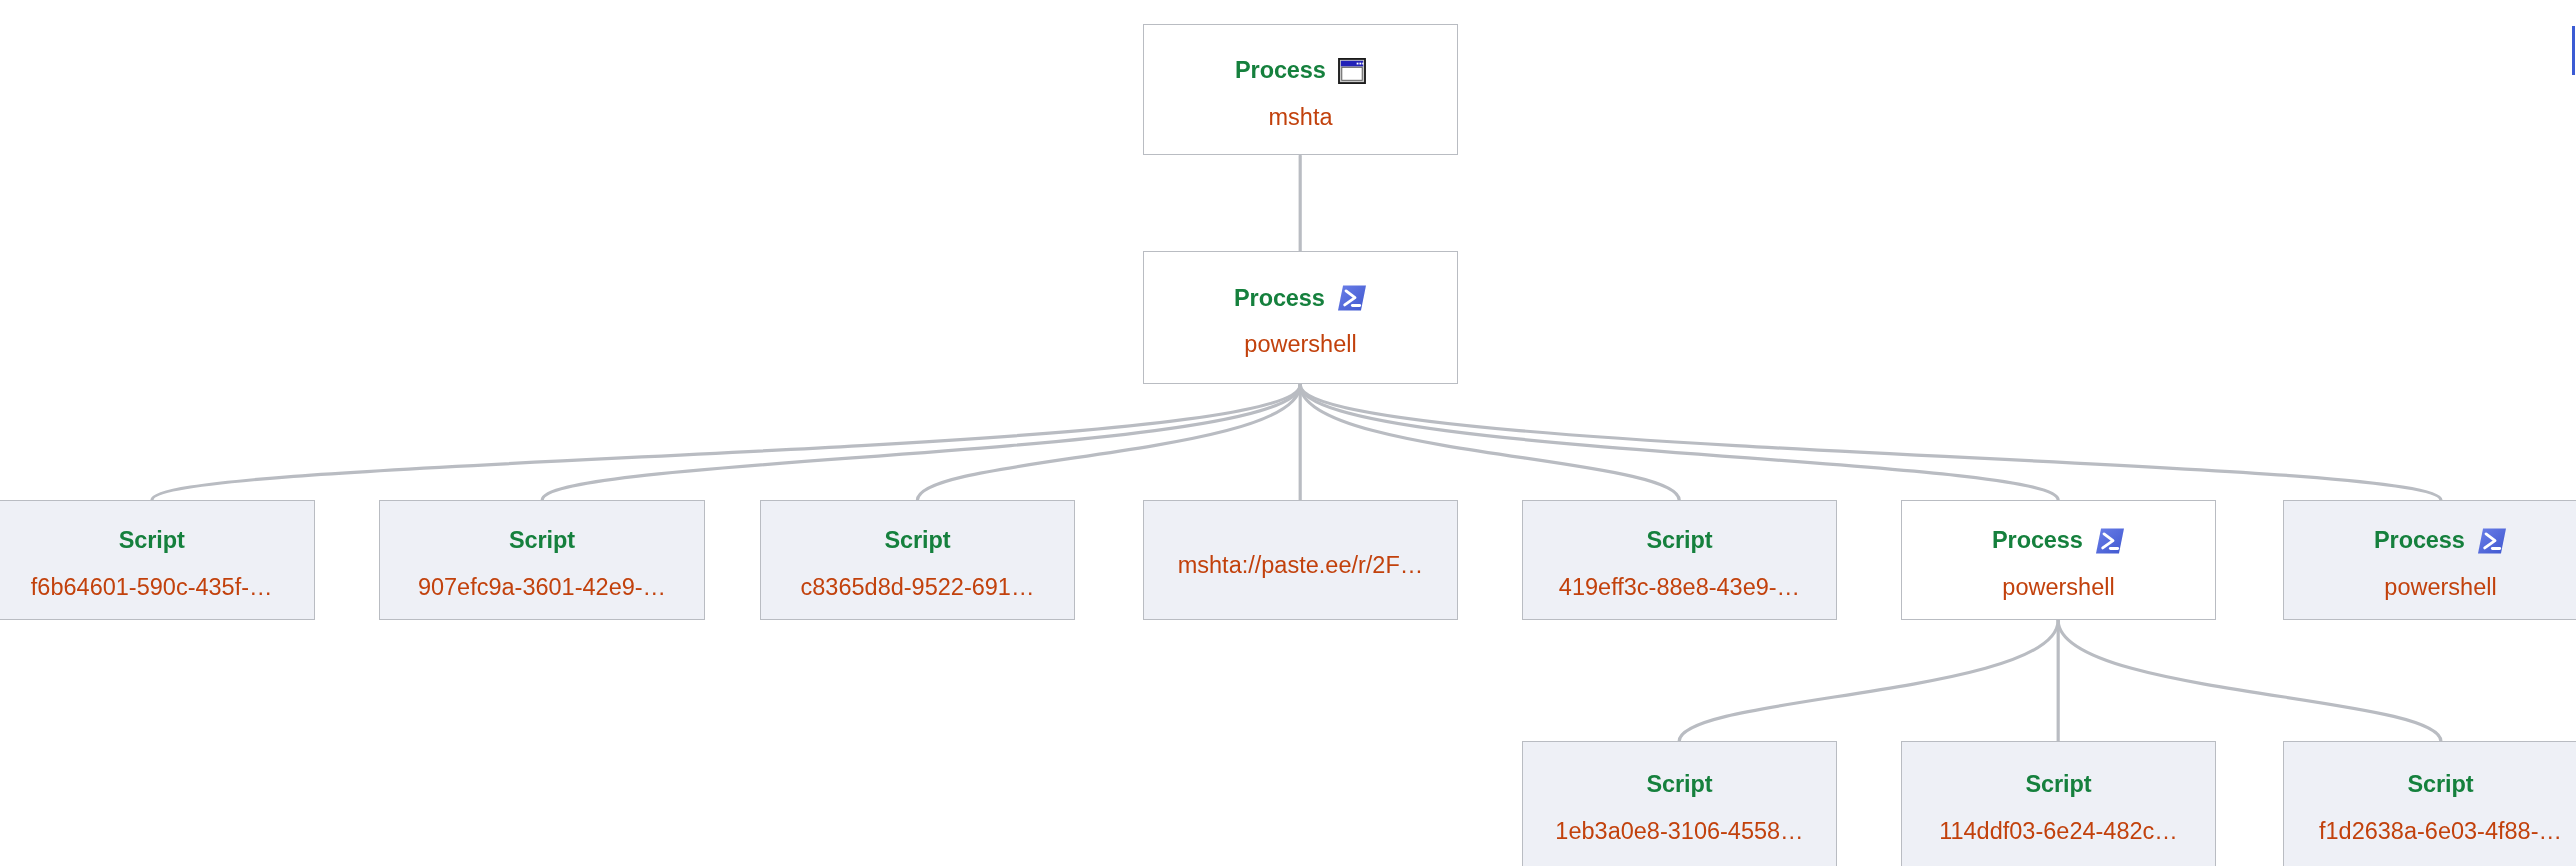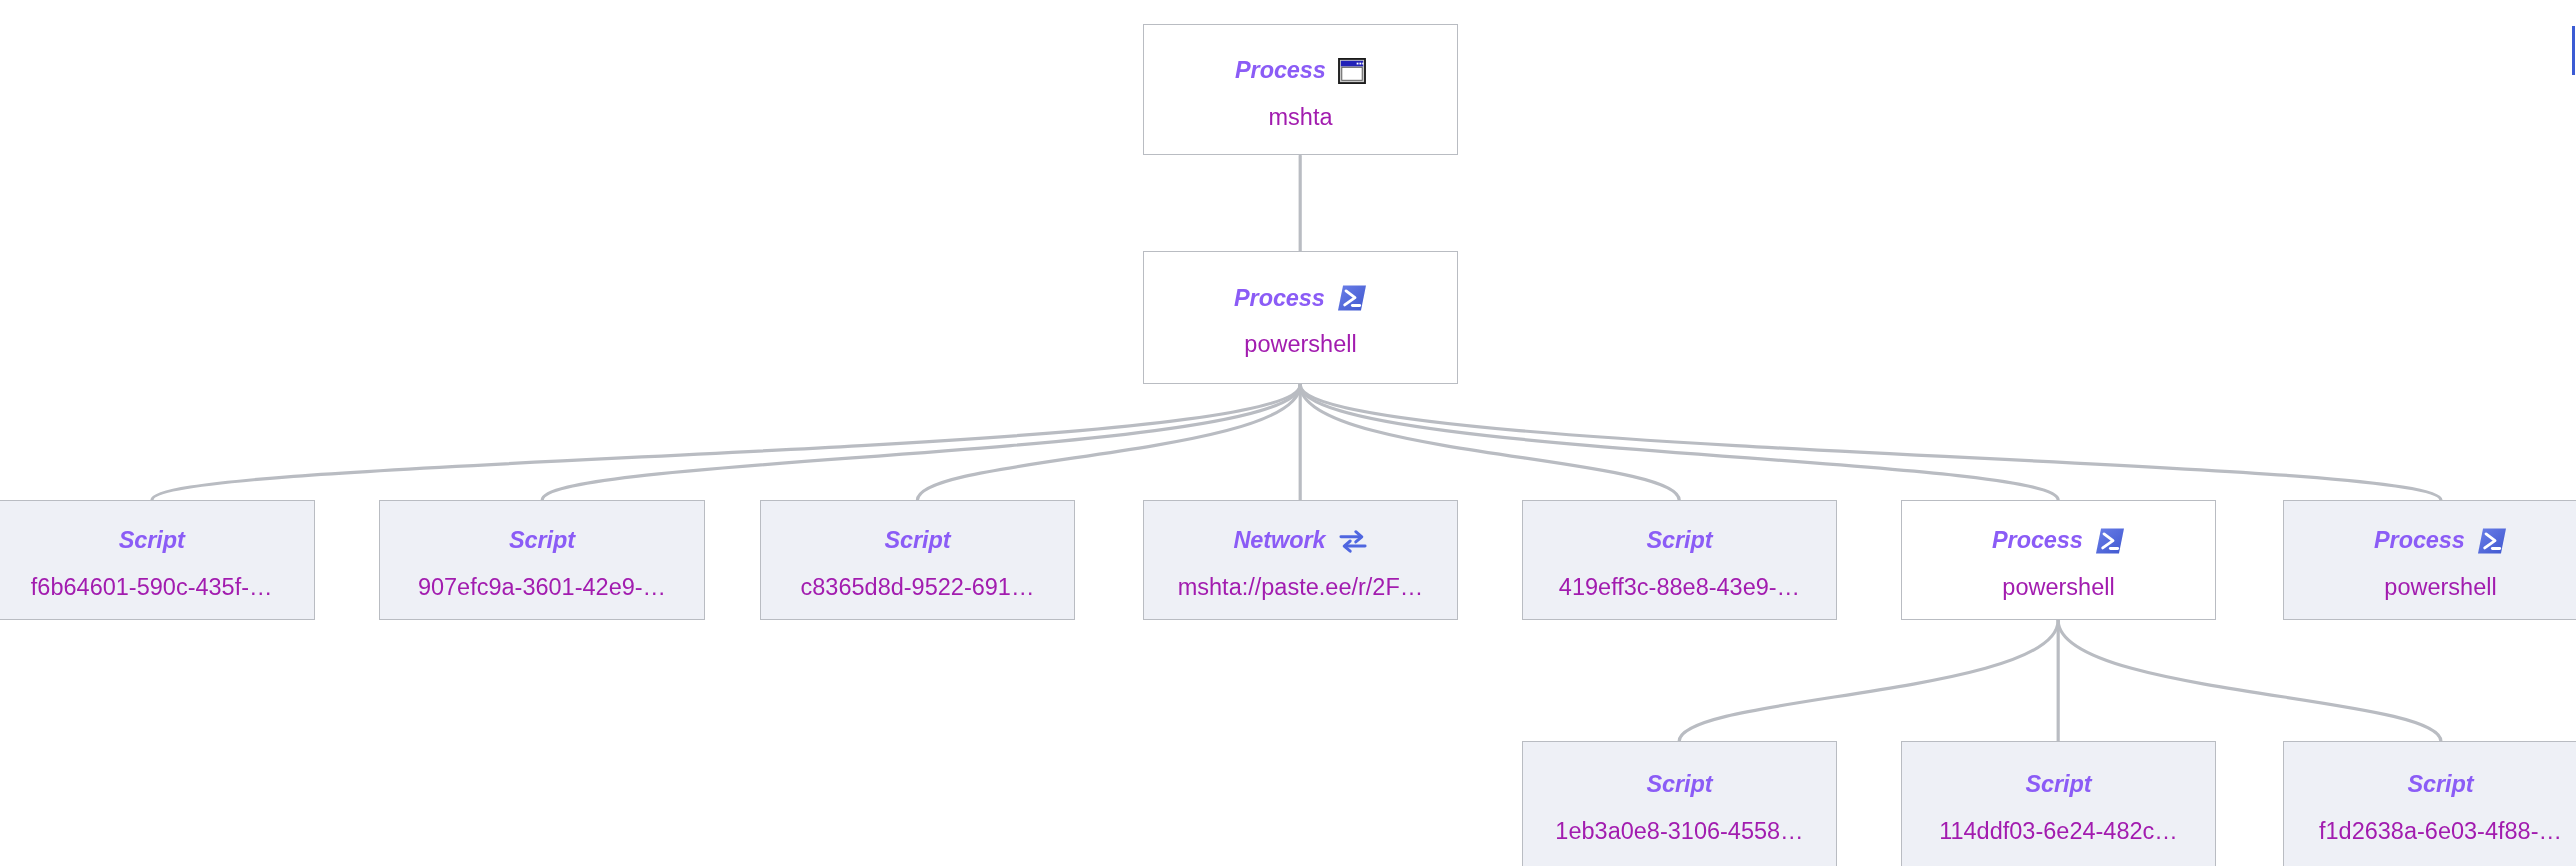--- a/index.html
+++ b/index.html
@@ -36,29 +36,28 @@
     display:flex;
     align-items:center;
     justify-content:center;
     gap:12.2px;
     height:43px;
     width:100%;
   }
   .node-title {
     font-size:23.5px;
     font-weight:bold;
-    color:#8b5cf6;
+    color:#15803d;
     letter-spacing:-0.1px;
     white-space:nowrap;
-    font-style:italic;
   }
   .node-label {
     font-size:23.5px;
     font-weight:normal;
-    color:#a21caf;
+    color:#c2410c;
     white-space:nowrap;
     overflow:hidden;
     text-overflow:ellipsis;
     max-width:96%;
     text-align:left;
     margin-top:11.3px;
   }
   .icon { display:inline-flex; align-items:center; justify-content:center; flex:none; }
   .icon svg { display:block; }
   .right-marker {
@@ -132,31 +131,20 @@
         </div>
         <div class="node-label">907efc9a-3601-42e9-…</div>
       </div>
       <div class="node filled" style="left: 760px; top: 500px; width: 315px; height: 120px;">
         <div class="node-head">
           <span class="node-title">Script</span>
         </div>
         <div class="node-label">c8365d8d-9522-691…</div>
       </div>
       <div class="node filled" style="left: 1143px; top: 500px; width: 315px; height: 120px;">
-        <div class="node-head">
-          <span class="node-title">Network</span>
-          <span class="icon">
-            <svg width="30" height="26" viewBox="0 0 32 28">
-              <path d="M3 9.5 H24" stroke="#4f66e0" stroke-width="3.2" stroke-linecap="round" fill="none"></path>
-              <path d="M19 4 L25.5 9.5 L19 15" stroke="#4f66e0" stroke-width="3.2" stroke-linecap="round" stroke-linejoin="round" fill="none"></path>
-              <path d="M29 19.5 H8" stroke="#4f66e0" stroke-width="3.2" stroke-linecap="round" fill="none"></path>
-              <path d="M13 14 L6.5 19.5 L13 25" stroke="#4f66e0" stroke-width="3.2" stroke-linecap="round" stroke-linejoin="round" fill="none"></path>
-            </svg>
-          </span>
-        </div>
         <div class="node-label">mshta://paste.ee/r/2F…</div>
       </div>
       <div class="node filled" style="left: 1522px; top: 500px; width: 315px; height: 120px;">
         <div class="node-head">
           <span class="node-title">Script</span>
         </div>
         <div class="node-label">419eff3c-88e8-43e9-…</div>
       </div>
       <div class="node" style="left: 1901px; top: 500px; width: 315px; height: 120px;">
         <div class="node-head">

